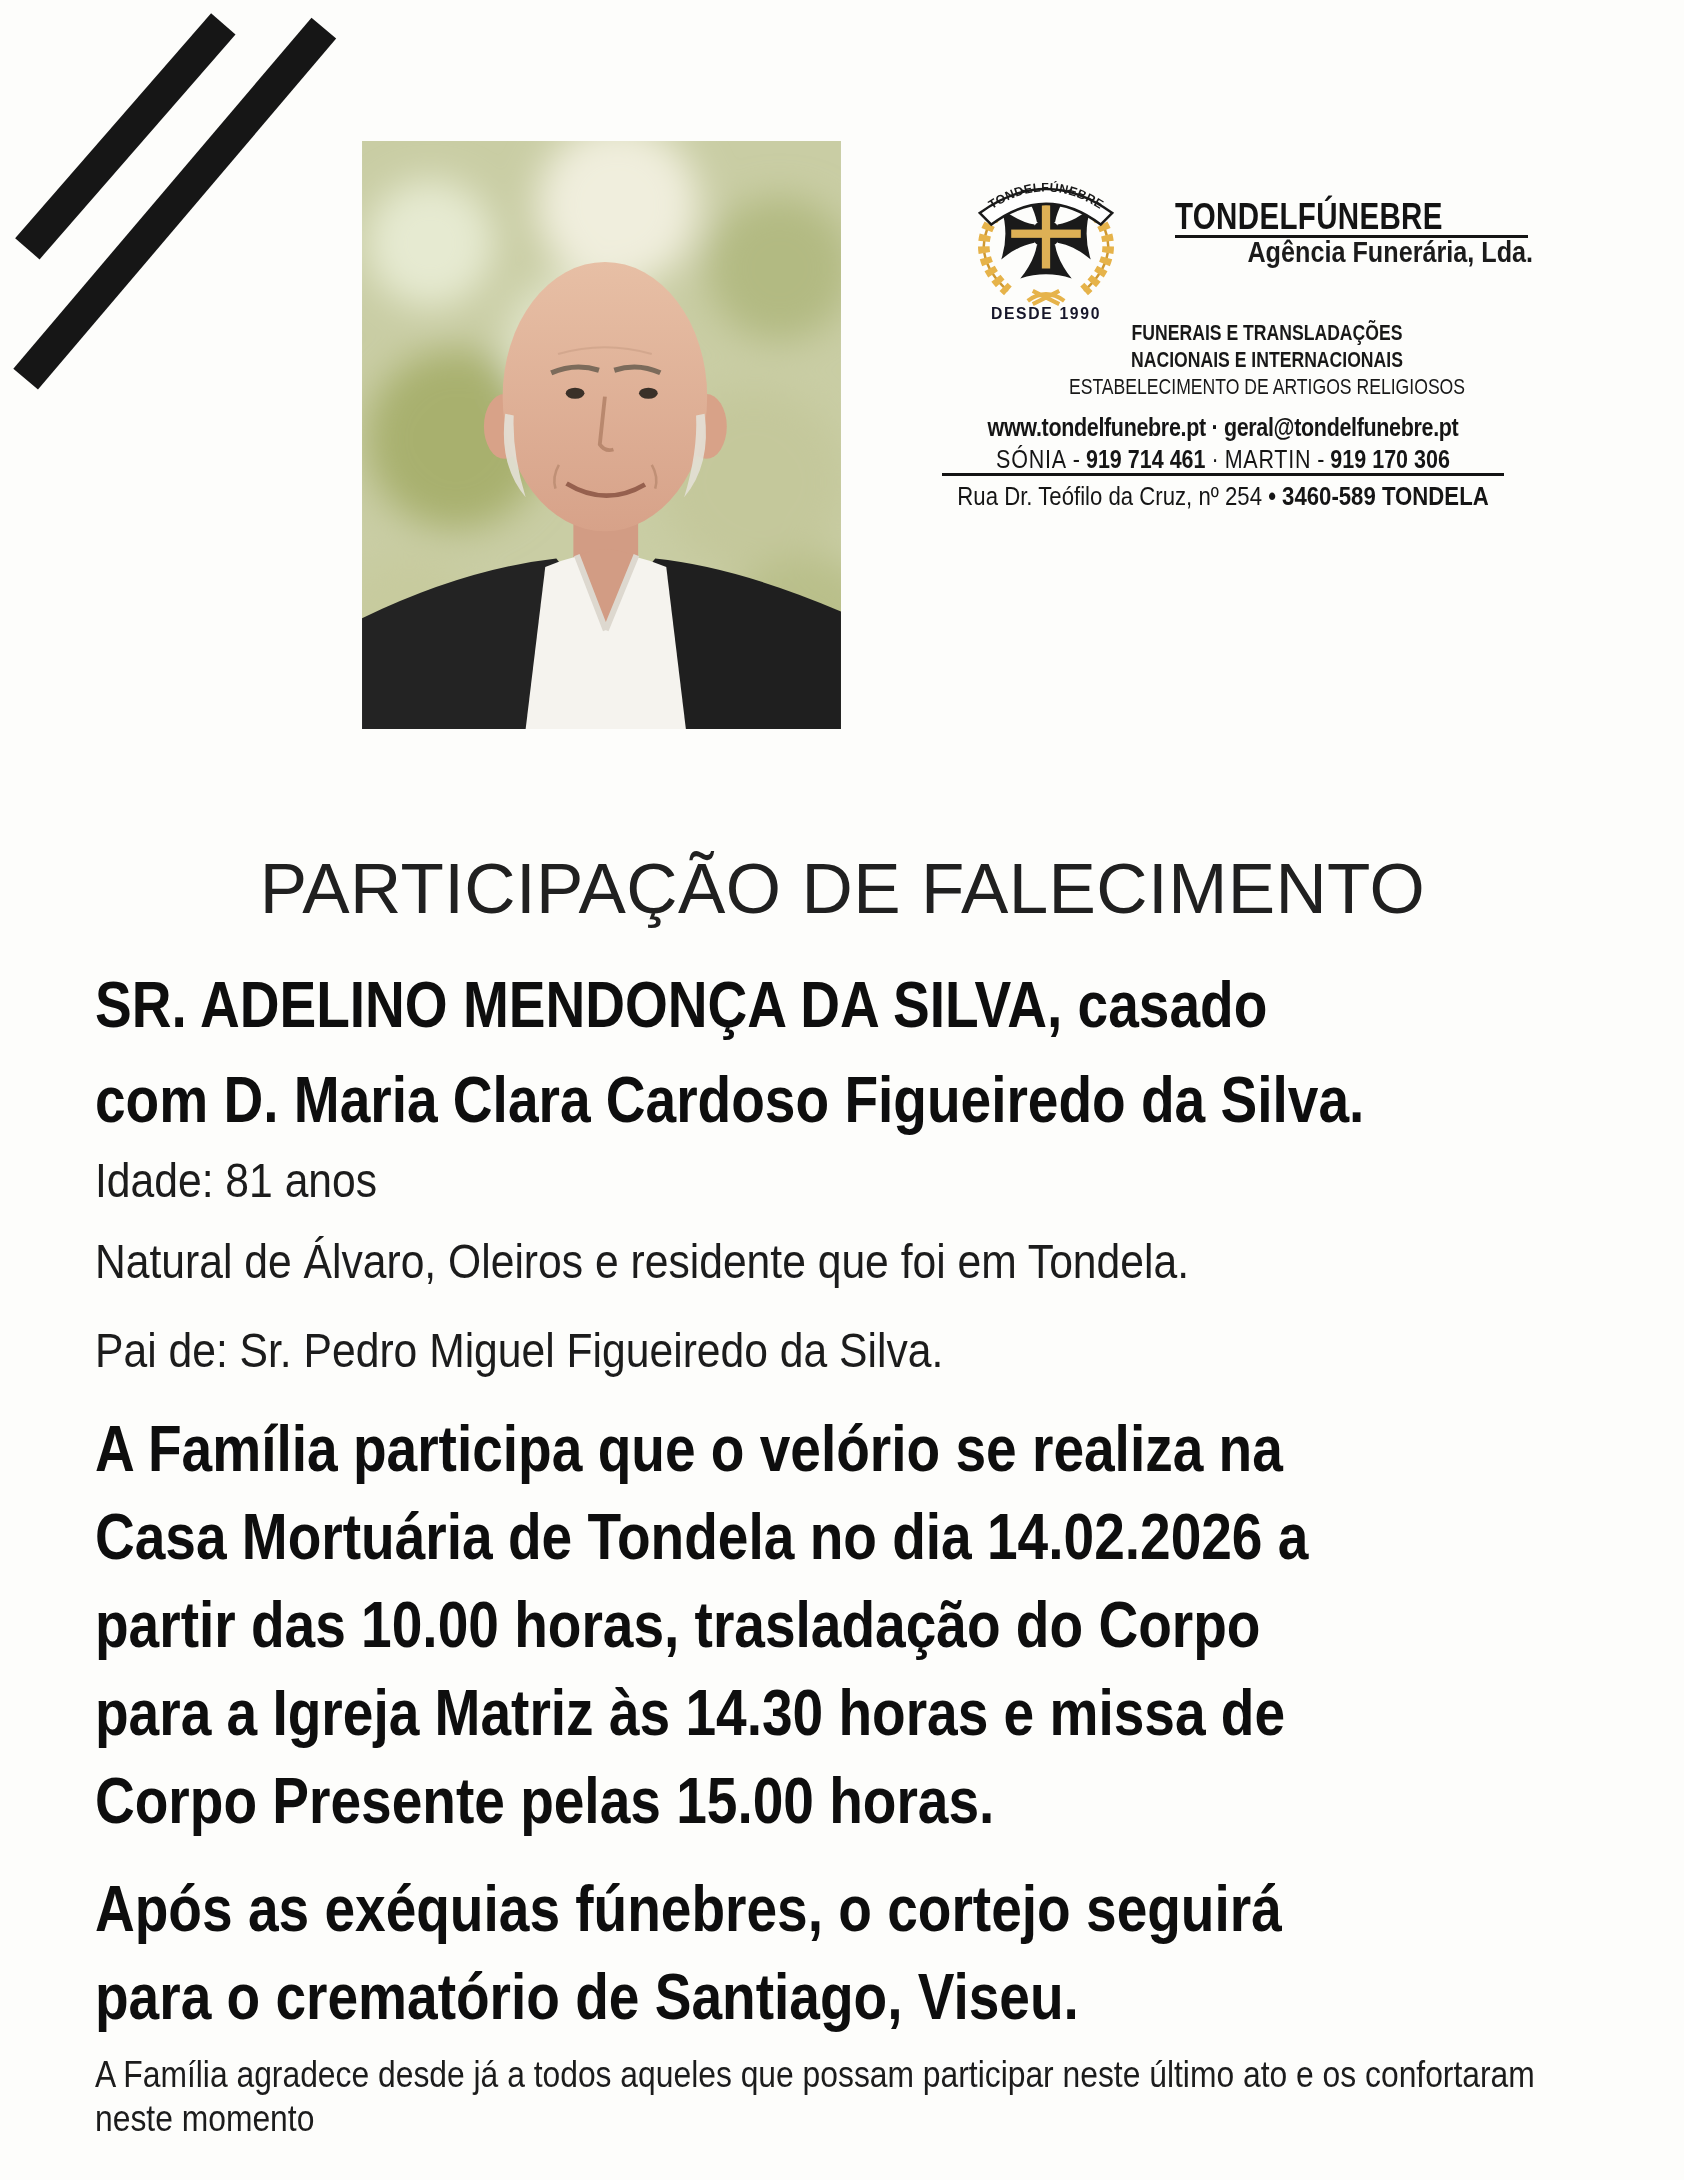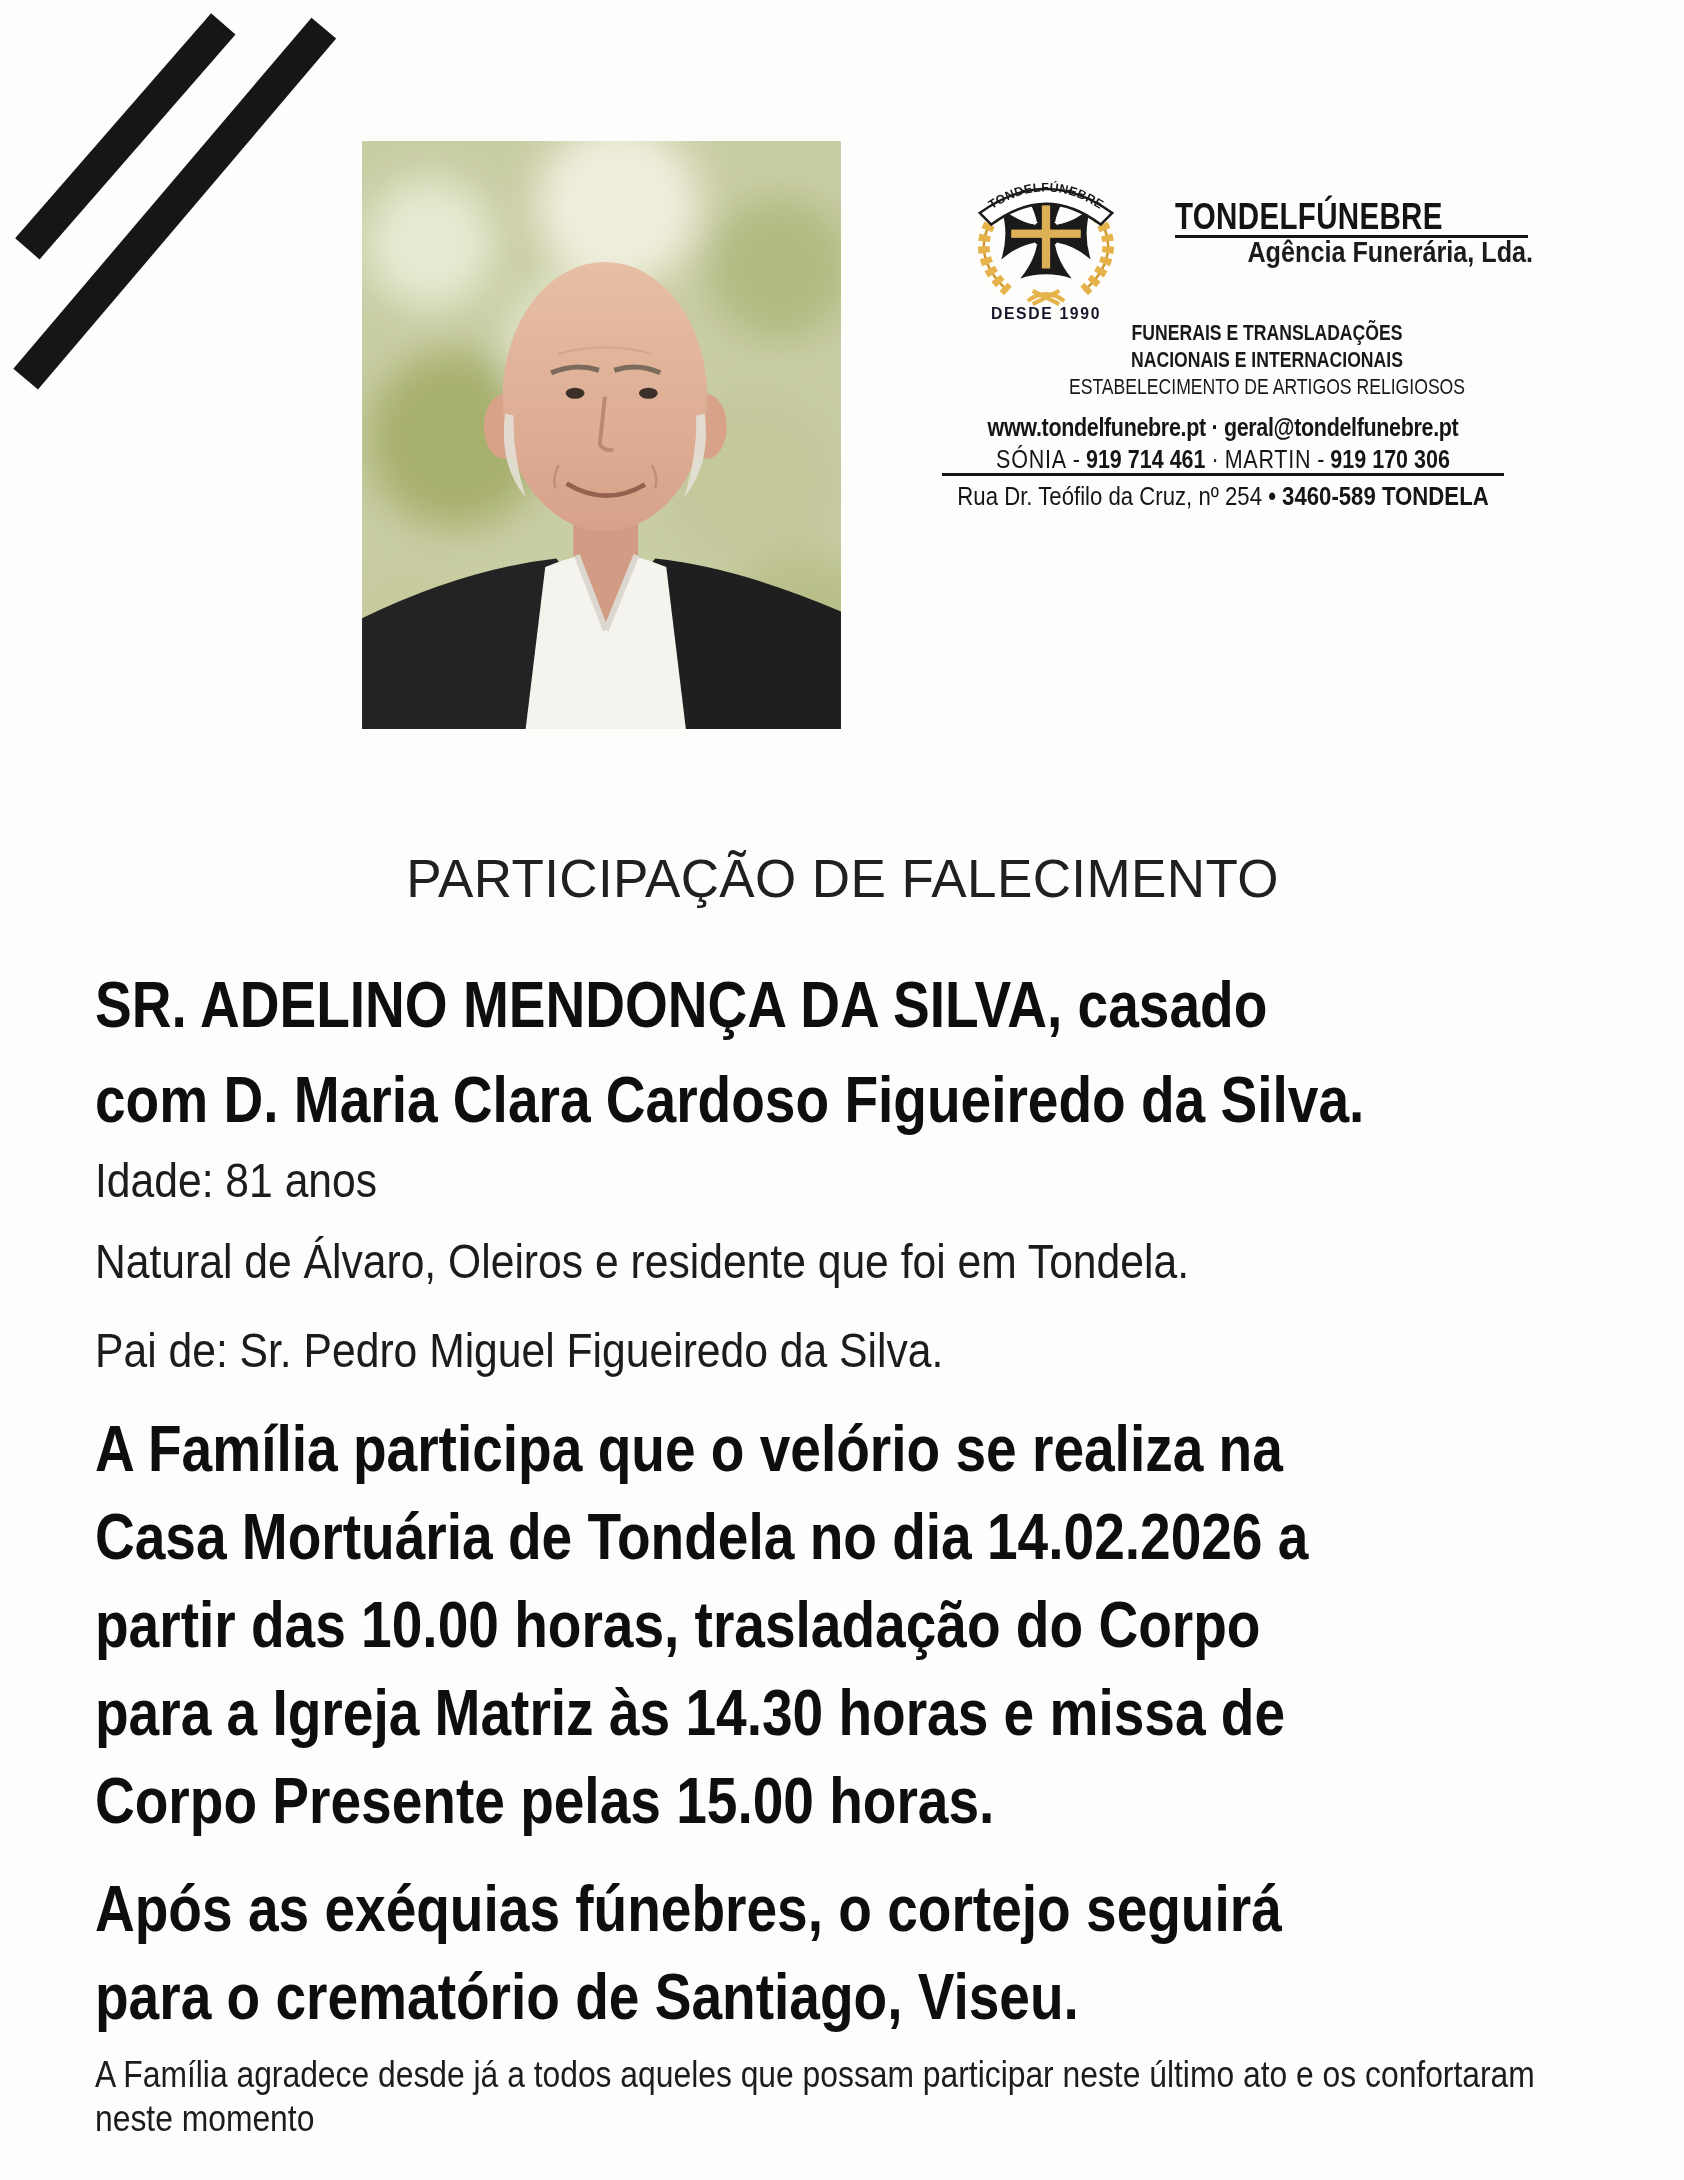--- a/index.html
+++ b/index.html
@@ -37,21 +37,21 @@
   #contact{left:942px;top:413px;width:562px;height:102px;}
   .cline{position:absolute;left:50%;transform:translateX(-50%) scaleX(0.84);white-space:nowrap;
     font-size:25.6px;color:#151515;}
   #contact-l1{top:0;font-weight:700;letter-spacing:-0.4px;}
   #contact-l2{top:31.5px;font-weight:400;}
   #contact-l2 .cd{letter-spacing:0.9px;}
   #contact-rule{left:0;top:60px;width:562px;height:3.4px;background:#131313;}
   #contact-l3{top:68px;font-size:26.4px;}
 
   
-  #title{left:0;top:848px;width:1685px;text-align:center;font-size:53px;
+  #title{left:0;top:848px;width:1685px;text-align:center;font-size:71px;
     letter-spacing:0.4px;color:#202020;}
   .bigbold{font-weight:700;font-size:64px;color:#0e0e0e;
     transform:scaleX(0.86);transform-origin:0 0;white-space:nowrap;}
   #deceased{left:95px;top:958px;line-height:95px;}
   .info{left:95px;font-size:49px;color:#1c1c1c;white-space:nowrap;
     transform:scaleX(0.87);transform-origin:0 0;}
   #age{top:1152px;}
   #origin{top:1233px;}
   #father{top:1322px;}
   #wake{left:95px;top:1405px;line-height:88px;}

